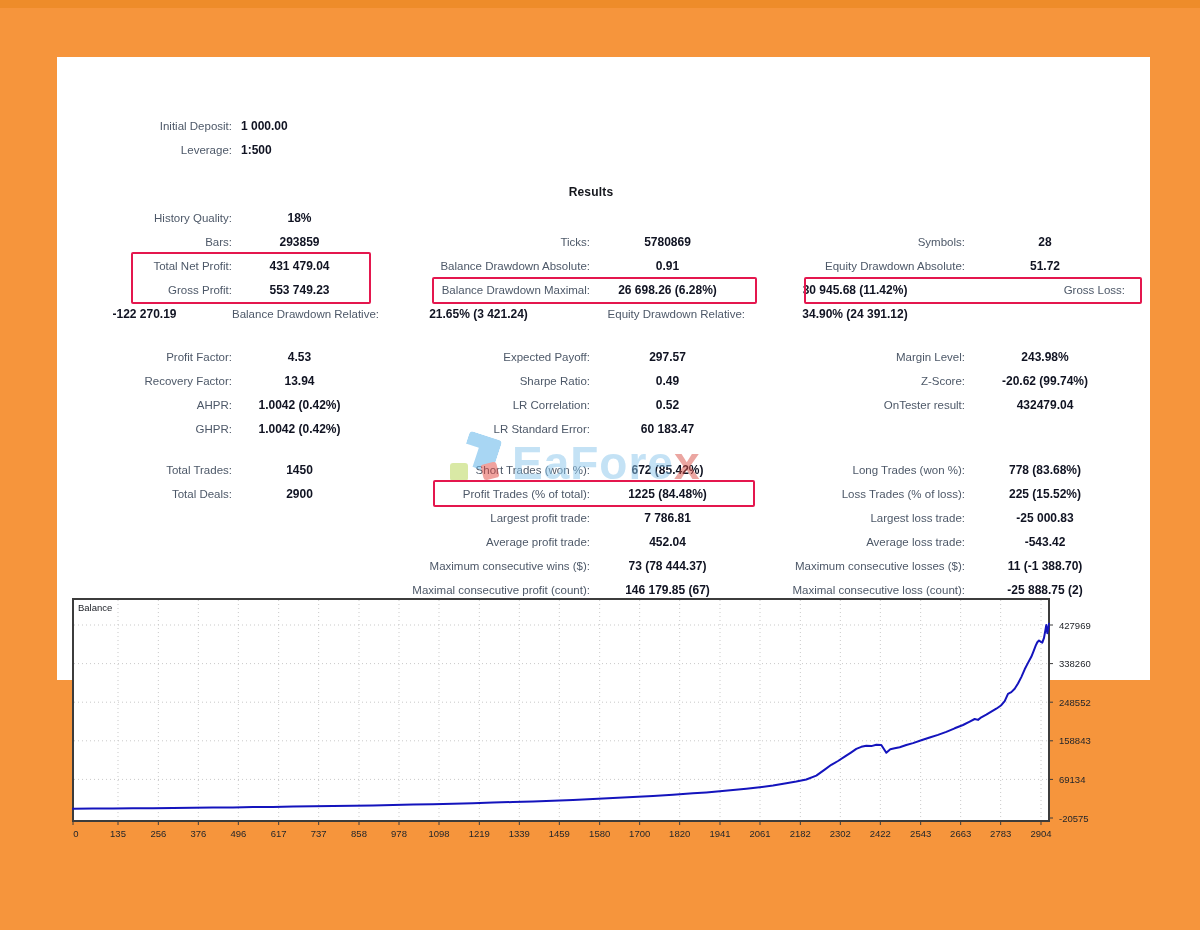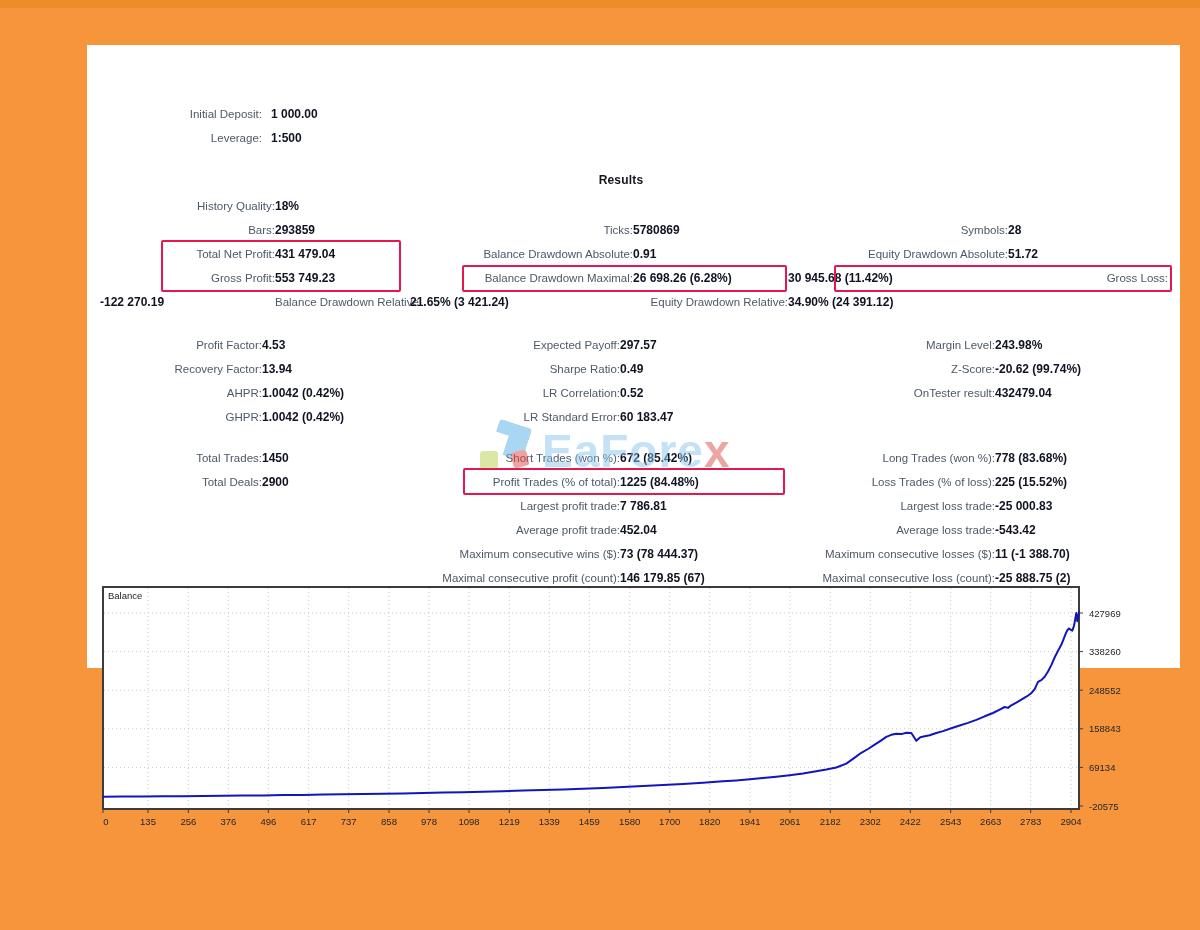--- a/index.html
+++ b/index.html
@@ -14,42 +14,41 @@
   }
   *{margin:0;padding:0;box-sizing:border-box;}
   html,body{width:1200px;height:930px;overflow:hidden;}
   body{
     background:var(--frame_orange);
     font-family:"Liberation Sans", sans-serif;
     position:relative;
   }
   .top-strip{position:absolute;left:0;top:0;width:100%;height:8px;background:var(--frame_orange_dark);}
   .panel{
-    position:absolute;left:57px;top:45px;width:1093px;height:623px;
+    position:absolute;left:57px;top:57px;width:1093px;height:623px;
     background:#ffffff;
-    margin-left:30px;
   }
   .results-title{
     position:absolute;left:0;top:128px;width:1068px;text-align:center;
     font-size:12px;font-weight:bold;color:#14161c;letter-spacing:.2px;
   }
   .stats-section{
     position:absolute;left:0;
     display:grid;
     grid-template-columns:175px 135px 223px 155px 220px 160px;
     grid-auto-rows:24px;
     width:1068px;
   }
   .sec-top{top:57px;}
-  .sec-1{top:149px;padding-left:13px;}
+  .sec-1{top:149px;}
   .sec-2{top:288px;}
   .sec-3{top:401px;}
   .cell{white-space:nowrap;line-height:24px;overflow:visible;}
   .lbl{text-align:right;color:var(--label_gray);font-size:11.5px;}
-  .val{text-align:left;color:var(--value_dark);font-size:12px;font-weight:bold;}
+  .val{text-align:center;color:var(--value_dark);font-size:12px;font-weight:bold;}
   .sec-top .val{text-align:left;padding-left:9px;}
   .hl-box{
     position:absolute;border:2px solid var(--highlight_red);border-radius:2px;
     z-index:6;pointer-events:none;
   }
   .hl-net-profit{left:74px;top:195px;width:240px;height:52px;}
   .hl-bdd-max{left:375px;top:220px;width:325px;height:27px;}
   .hl-edd-max{left:747px;top:220px;width:338px;height:27px;}
   .hl-profit-trades{left:376px;top:423px;width:322px;height:27px;}
   .watermark{

